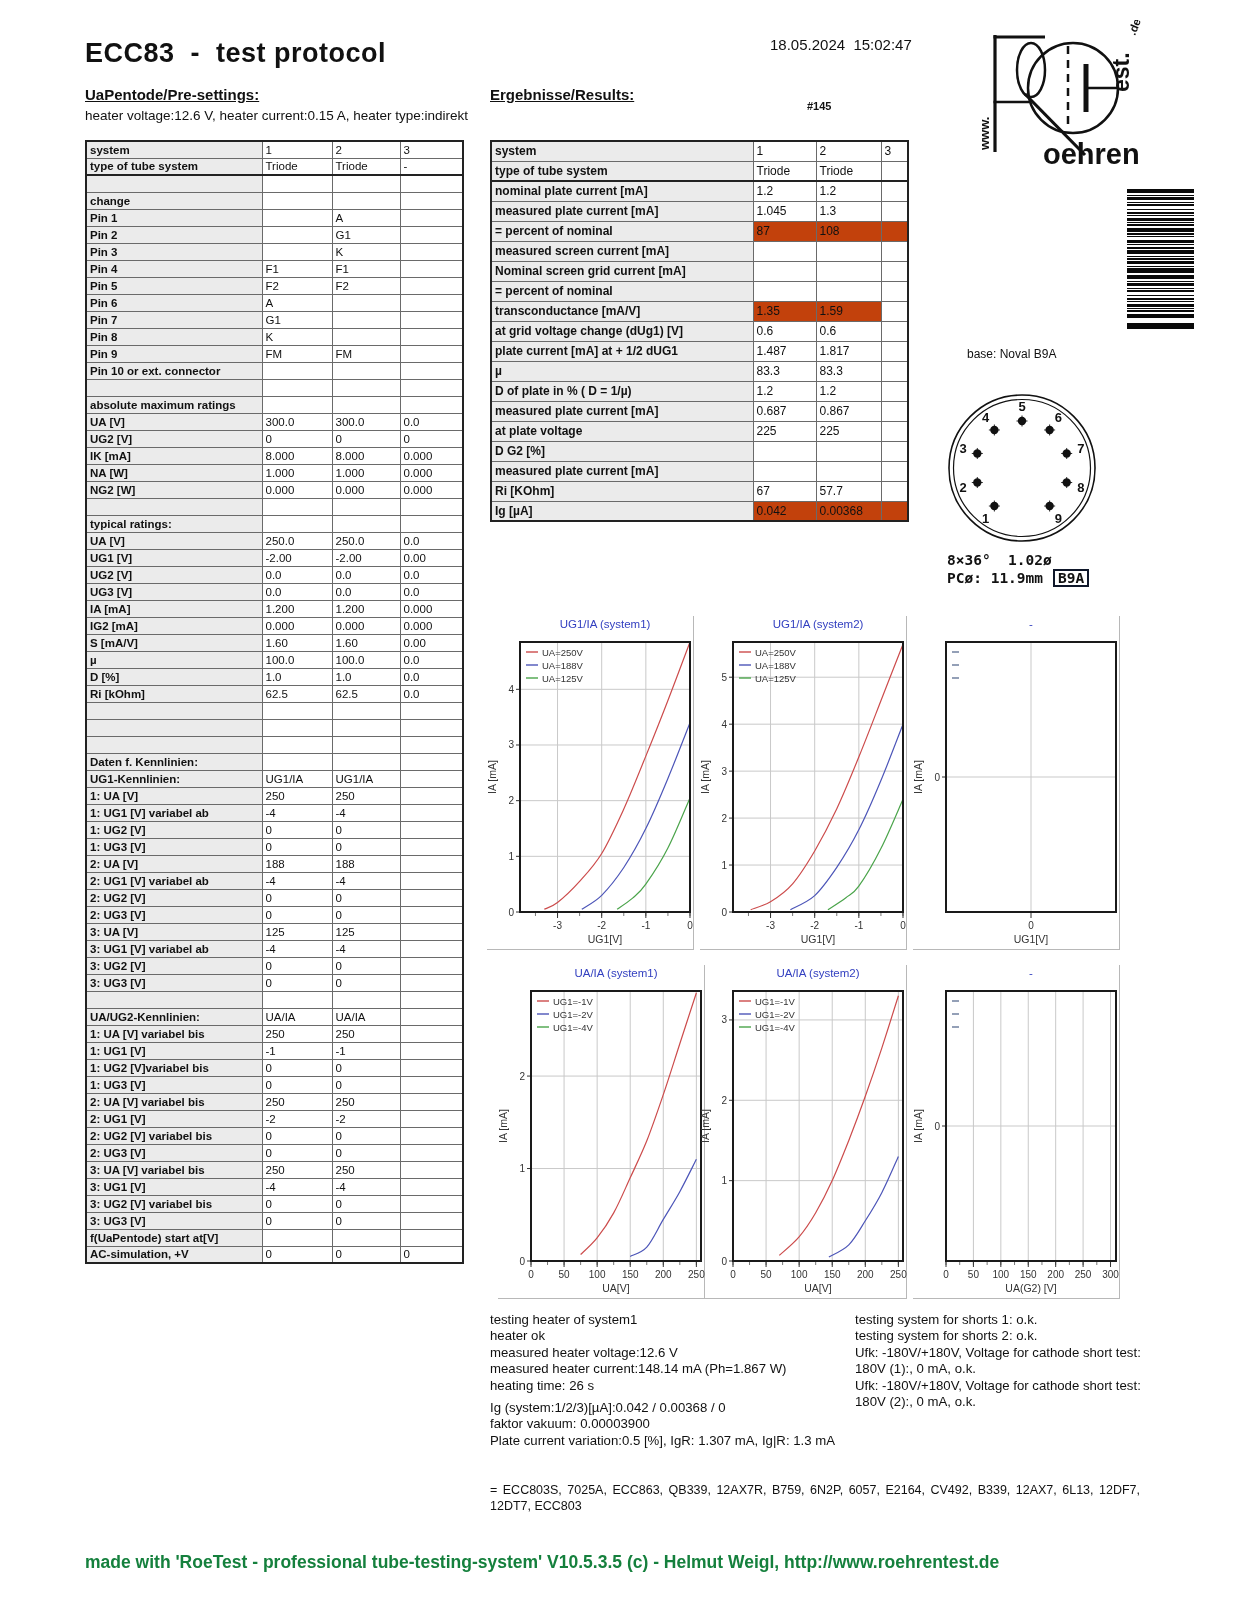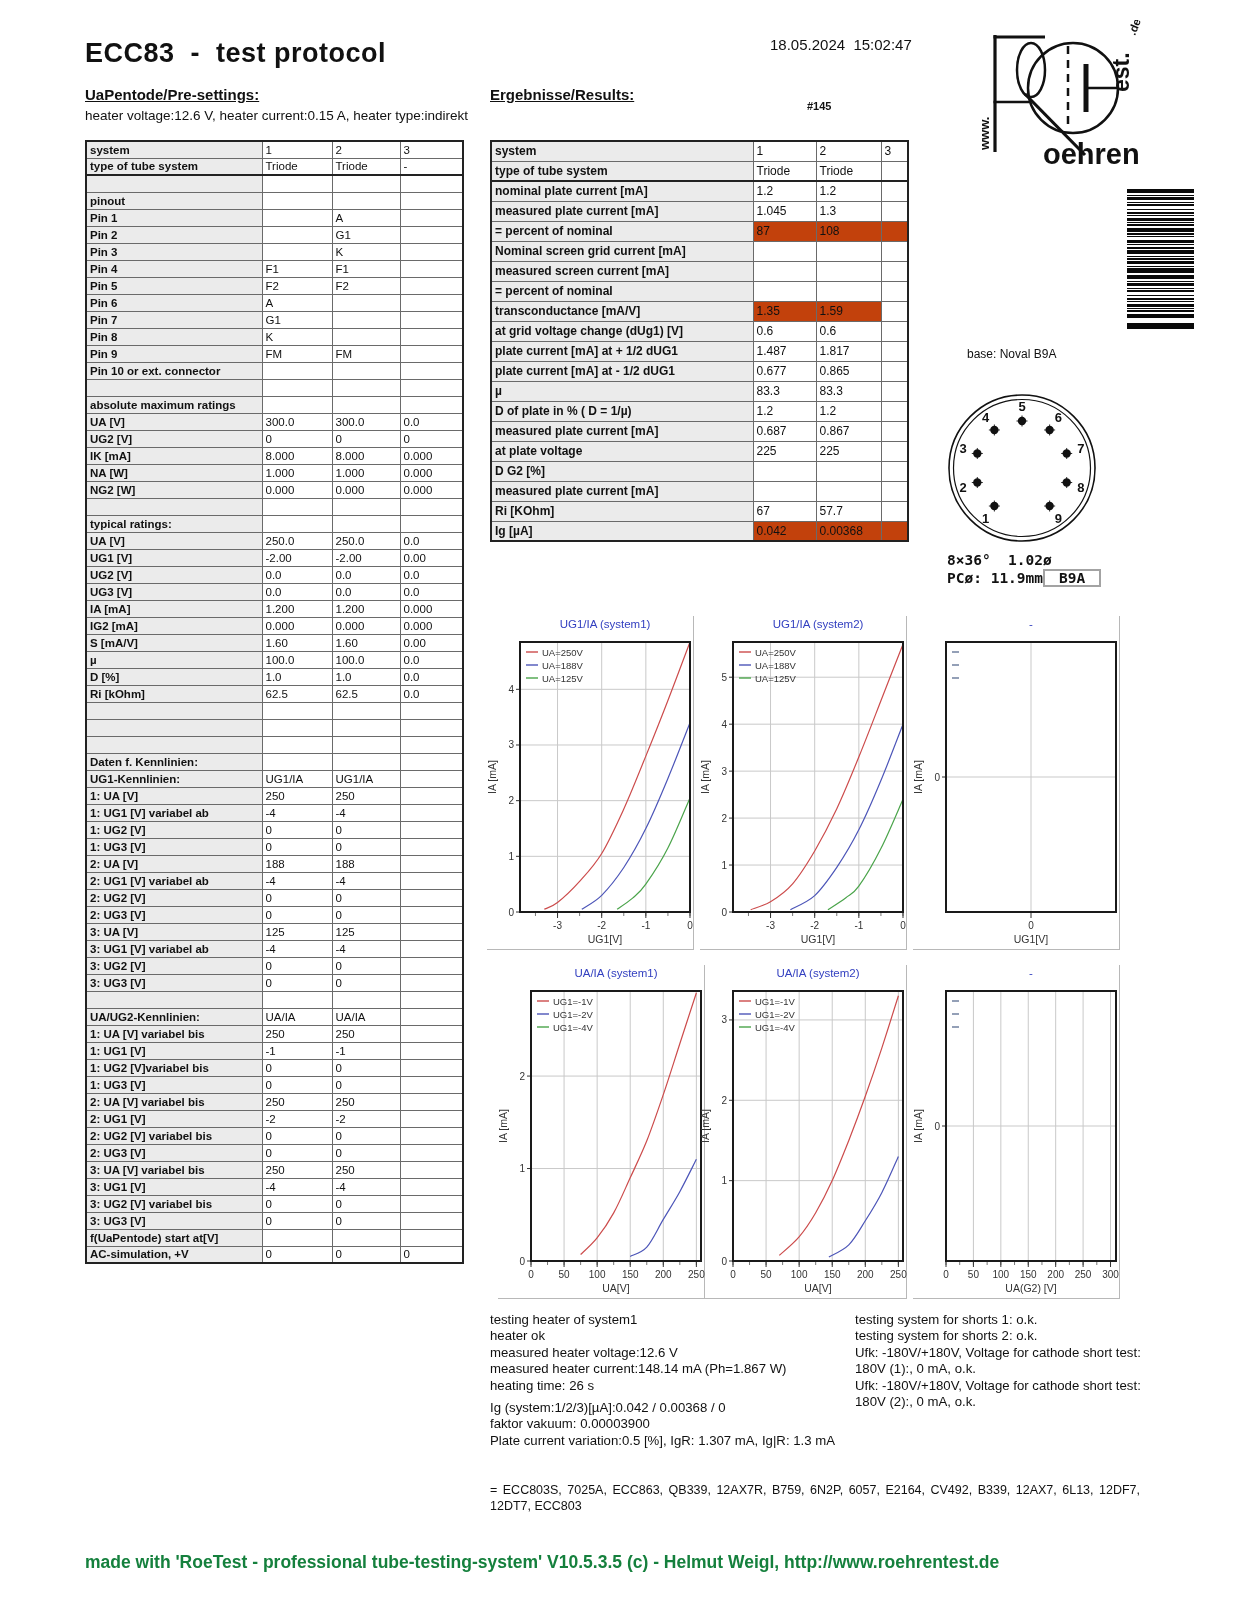--- a/index.html
+++ b/index.html
@@ -28,21 +28,21 @@
   #restable{left:490px;top:140px;width:417px;font-size:12px}
   #restable td{height:20px}
   #restable td:nth-child(1){width:262px}
   #restable td:nth-child(2){width:63px}
   #restable td:nth-child(3){width:65px}
   #restable td:nth-child(4){width:27px}
   #barcode-svg{left:1127px;top:189px}
   #base-label{left:967px;top:347px;font-size:12px}
   #socket-svg{left:940px;top:386px}
   #socket-caption{left:947px;top:551px;font-family:"DejaVu Sans Mono",monospace;font-weight:bold;font-size:14.5px;line-height:18px}
-  .b9a-box{display:inline-block;border:2px solid #a3a3a3;padding:0 14px;line-height:14px}
+  .b9a-box{display:inline-block;border:2px solid #0f172a;padding:0 3px;margin-left:10px;line-height:14px}
   .chart-cell{position:absolute;width:207px;height:334px;border-right:1px solid #b8b8b8;border-bottom:1px solid #b8b8b8}
   svg text{font-family:"Liberation Sans",sans-serif}
   .noteblock{position:absolute;font-size:13.2px;line-height:16.4px}
   #heater-block{left:490px;top:1312px}
   #shorts-block{left:855px;top:1312px}
   #ig-block{left:490px;top:1400px}
   #equivalents{left:490px;top:1483px;width:650px;font-size:12.5px;line-height:15.5px;text-align:justify}
   #footer{left:85px;top:1552px;font-size:17.5px;font-weight:bold;color:#15803d}
 </style>
 </head>
@@ -86,21 +86,21 @@
         <td class="val thick">Triode</td>
         <td class="val thick">-</td>
       </tr>
       <tr>
         <td class="lbl"></td>
         <td class="val"></td>
         <td class="val"></td>
         <td class="val"></td>
       </tr>
       <tr>
-        <td class="lbl">pinout</td>
+        <td class="lbl">change</td>
         <td class="val"></td>
         <td class="val"></td>
         <td class="val"></td>
       </tr>
       <tr>
         <td class="lbl">Pin 1</td>
         <td class="val"></td>
         <td class="val">A</td>
         <td class="val"></td>
       </tr>
@@ -498,27 +498,27 @@
         <td class="val">1.3</td>
         <td class="val"></td>
       </tr>
       <tr>
         <td class="lbl">= percent of nominal</td>
         <td class="val hl">87</td>
         <td class="val hl">108</td>
         <td class="val hl"></td>
       </tr>
       <tr>
+        <td class="lbl">measured screen current [mA]</td>
+        <td class="val"></td>
+        <td class="val"></td>
+        <td class="val"></td>
+      </tr>
+      <tr>
         <td class="lbl">Nominal screen grid current [mA]</td>
-        <td class="val"></td>
-        <td class="val"></td>
-        <td class="val"></td>
-      </tr>
-      <tr>
-        <td class="lbl">measured screen current [mA]</td>
         <td class="val"></td>
         <td class="val"></td>
         <td class="val"></td>
       </tr>
       <tr>
         <td class="lbl">= percent of nominal</td>
         <td class="val"></td>
         <td class="val"></td>
         <td class="val"></td>
       </tr>
@@ -531,26 +531,20 @@
       <tr>
         <td class="lbl">at grid voltage change (dUg1) [V]</td>
         <td class="val">0.6</td>
         <td class="val">0.6</td>
         <td class="val"></td>
       </tr>
       <tr>
         <td class="lbl">plate current [mA] at + 1/2 dUG1</td>
         <td class="val">1.487</td>
         <td class="val">1.817</td>
-        <td class="val"></td>
-      </tr>
-      <tr>
-        <td class="lbl">plate current [mA] at - 1/2 dUG1</td>
-        <td class="val">0.677</td>
-        <td class="val">0.865</td>
         <td class="val"></td>
       </tr>
       <tr>
         <td class="lbl">µ</td>
         <td class="val">83.3</td>
         <td class="val">83.3</td>
         <td class="val"></td>
       </tr>
       <tr>
         <td class="lbl">D of plate in % ( D = 1/µ)</td>

